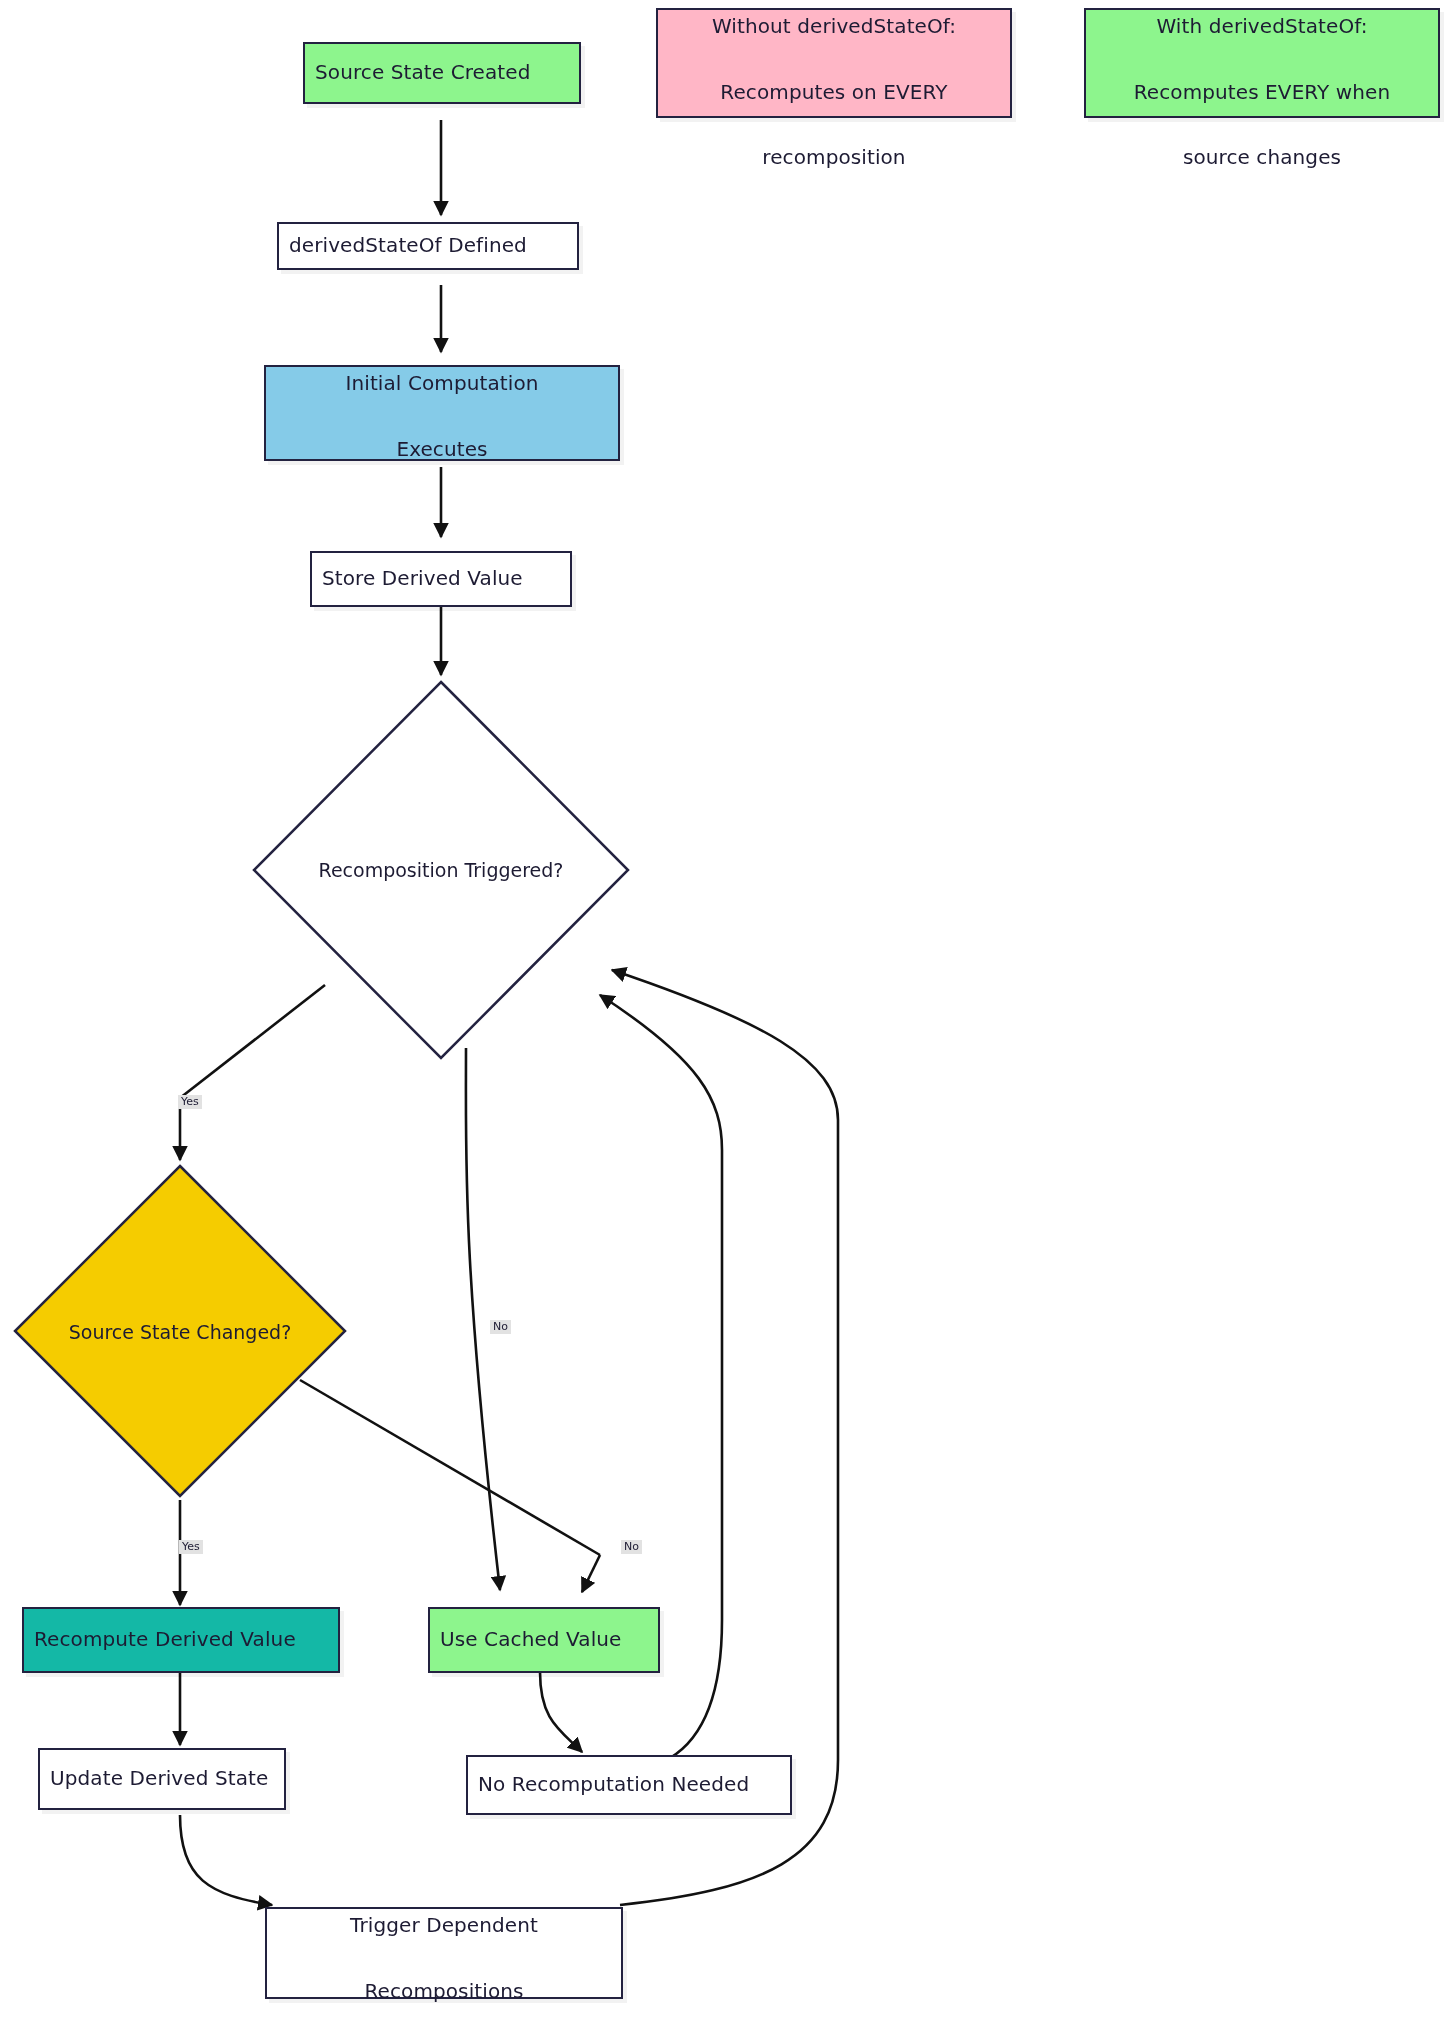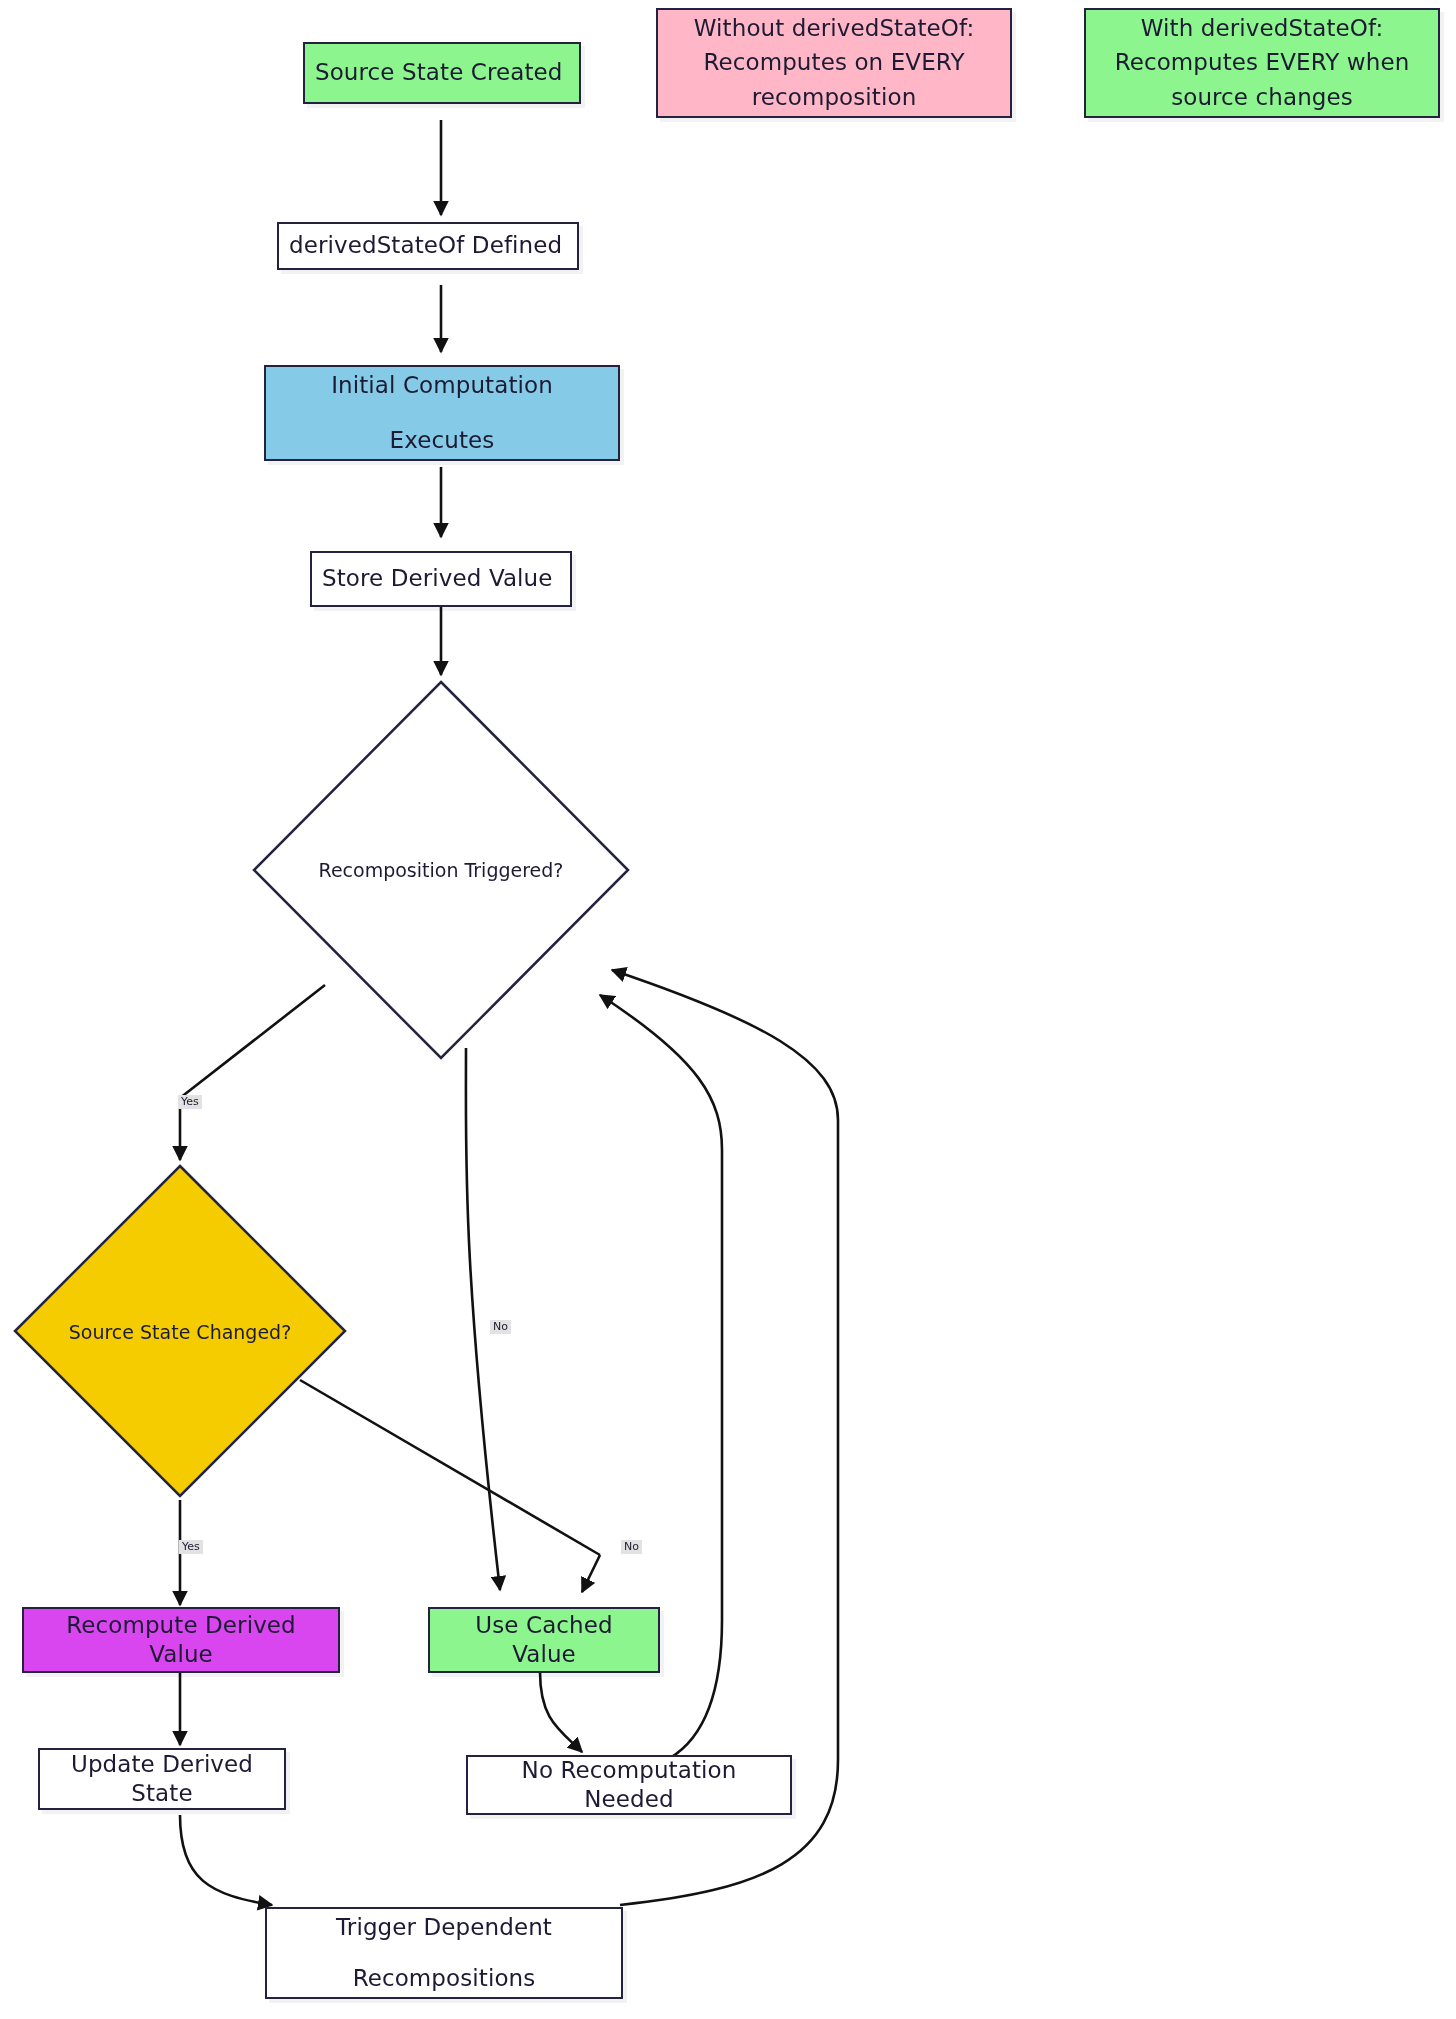--- a/index.html
+++ b/index.html
@@ -24,35 +24,36 @@
     top: 0;
     width: 1456px;
     height: 2019px;
     pointer-events: none;
   }
   .node {
     position: absolute;
     box-sizing: border-box;
     display: flex;
     align-items: center;
-    justify-content: space-between;
+    justify-content: flex-start;
     text-align: center;
     border: 2.5px solid #232240;
     background: #ffffff;
     color: #1d1b33;
-    font-size: 23px;
+    font-size: 20px;
     line-height: 1.28;
     letter-spacing: 0.1px;
     box-shadow: 4px 4px 0 rgba(0,0,0,0.05);
     padding: 4px 10px;
+    gap: 40px;
   }
   .node.green   { background: #8df58d; }
   .node.pink    { background: #ffb6c6; }
   .node.blue    { background: #85cbe8; }
-  .node.orange  { background: #d946ef; }
+  .node.orange  { background: #14b8a6; }
   .node.plain   { background: #ffffff; }
 
   
   .diamond-label {
     position: absolute;
     display: flex;
     align-items: center;
     justify-content: center;
     text-align: center;
     color: #1d1b33;

